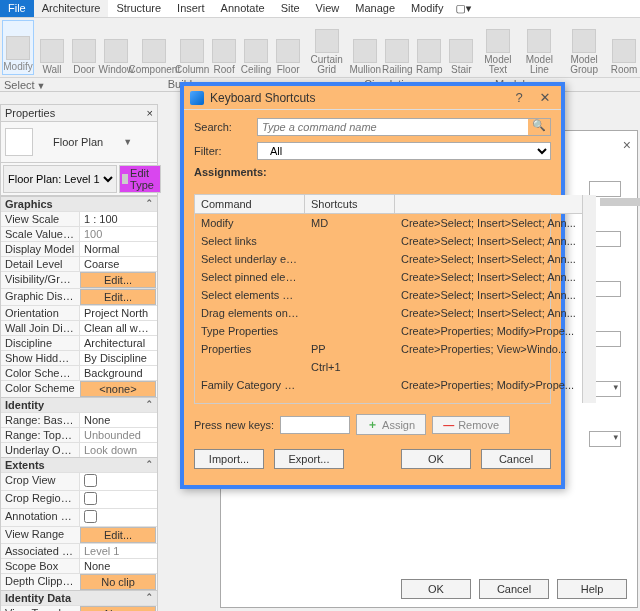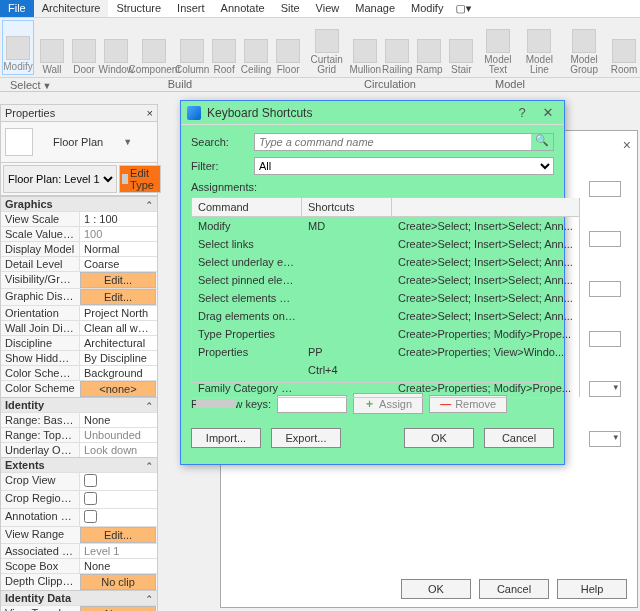--- a/index.html
+++ b/index.html
@@ -13,61 +13,61 @@
   .ribbon-tab.overflow { padding: 2px 4px; }
 
   
   .ribbon-panel { height: 60px; background: #f0f0f0; display: flex; border-bottom: 1px solid #d4d4d4; }
   .ribbon-btn { display: flex; flex-direction: column; align-items: center; justify-content: flex-end; padding: 2px 4px; min-width: 32px; color: #777; }
   .ribbon-btn.modify { border: 1px solid #a0cfff; background: #e8f3ff; color: #888; margin: 2px; }
   .ribbon-icon { width: 24px; height: 24px; background: #ddd; border: 1px solid #ccc; margin-bottom: 2px; }
   .ribbon-label { font-size: 10px; text-align: center; line-height: 1; }
 
   .ribbon-groups { height: 14px; background: #f0f0f0; display: flex; font-size: 10px; color: #666; border-bottom: 1px solid #ccc; }
-  .group-select { width: 40px; text-align: left; padding-left: 10px; display:flex; align-items:flex-end; gap:2px;}
+  .group-select { width: 40px; text-align: left; padding-left: 4px; display:flex; align-items:flex-end; gap:2px;}
   .group-build { flex: 0 0 280px; text-align: center; }
   .group-circulation { flex: 0 0 140px; text-align: center; }
   .group-model { flex: 0 0 100px; text-align: center; }
 
   
   .properties { position: absolute; left: 0; top: 104px; width: 158px; background: #f7f7f7; border: 1px solid #ccc; }
   .prop-header { display: flex; justify-content: space-between; padding: 2px 4px; border-bottom: 1px solid #ccc; background: #f0f0f0; }
   .prop-header-close { cursor: pointer; }
   .prop-type { display: flex; align-items: center; padding: 6px 4px; gap: 20px; border-bottom: 1px solid #ccc; }
   .prop-type-icon { width: 28px; height: 28px; background: #fff; border: 1px solid #ccc; }
   .prop-selector { display: flex; padding: 2px; gap: 2px; border-bottom: 1px solid #ccc; }
   .prop-selector select { flex: 1; font-size: 11px; border: 1px solid #ccc; }
-  .edit-type-btn { font-size: 10px; padding: 1px 2px; border: 1px solid #ccc; background: #f97316; display:flex; align-items:center; gap:2px;}
+  .edit-type-btn { font-size: 10px; padding: 1px 2px; border: 1px solid #ccc; background: #d946ef; display:flex; align-items:center; gap:2px;}
   .edit-type-icon { width:10px; height:10px; background:#ccc; }
 
-  .prop-group { background: #e8e8e8; padding: 1px 4px; font-weight: bold; border-top: 1px solid #ccc; display:flex; justify-content:space-between;align-items:flex-end;}
+  .prop-group { background: #e8e8e8; padding: 1px 4px; font-weight: bold; border-top: 1px solid #ccc; display:flex; justify-content:space-between;}
   .prop-row { display: flex; border-top: 1px solid #e0e0e0; }
   .prop-label { width: 78px; padding: 1px 4px; overflow: hidden; white-space: nowrap; text-overflow: ellipsis; }
   .prop-value { flex: 1; padding: 1px 4px; background: #fff; border-left: 1px solid #e0e0e0; overflow: hidden; white-space: nowrap; text-overflow: ellipsis; }
   .prop-value.btn { text-align: center; background: #fdba74; border: 1px solid #bbb; margin: 0px 1px; }
   .prop-value.gray { color: #888; }
   .prop-value input[type=checkbox] { margin: 0; }
 
   
-  .dialog { position: absolute; left: 180px; top: 100px; width: 385px; background: #86efac; border: 1px solid #3b82f6; box-shadow: 2px 2px 8px rgba(0,0,0,0.3); z-index: 10; }
+  .dialog { position: absolute; left: 180px; top: 82px; width: 385px; background: #fdba74; border: 4px solid #3b82f6; box-shadow: 2px 2px 8px rgba(0,0,0,0.3); z-index: 10; }
   .dlg-title { display: flex; align-items: center; padding: 4px 6px; border-bottom: 1px solid #ddd; gap: 6px; }
   .dlg-title-icon { width: 14px; height: 14px; background: linear-gradient(135deg,#4da6ff,#0066cc); border-radius: 2px; }
   .dlg-title-text { flex: 1; font-size: 12px; }
   .dlg-title-btn { width: 20px; text-align: center; cursor: pointer; font-size: 13px; color: #555; }
 
   .dlg-body { padding: 8px 10px; }
   .dlg-row { display: flex; align-items: center; margin-bottom: 6px; gap: 23px; }
   .dlg-row label { width: 40px; }
   .search-box { flex: 1; display: flex; border: 1px solid #aaa; }
   .search-box input { flex: 1; border: none; padding: 2px 4px; font-style: italic; color: #888; outline: none; }
   .search-box .icon { width: 22px; text-align: center; color: #555; cursor: pointer; }
-  .filter-select { flex: 1; border: 1px solid #aaa; padding: 1px 0; background: #fff; }
-
-  .assign-label { margin: 6px 0 4px; }
-  .assign-table { border: 1px solid #ccc; height: 186px; display: flex; flex-direction: column; }
+  .filter-select { flex: 1; border: 1px solid #aaa; padding: 1px 8px; background: #fff; }
+
+  .assign-label { margin: 6px 0 16px; font-weight: bold; }
+  .assign-table { border: 1px solid #ccc; height: 210px; display: flex; flex-direction: row; }
   .at-header { display: flex; background: #f4f4f4; border-bottom: 1px solid #ccc; }
   .at-header > div { padding: 3px 6px; border-right: 1px solid #ccc; }
   .at-body { flex: 1; overflow: hidden; }
   .at-row { display: flex; padding: 3px 0; }
   .at-row > div { padding: 0 6px; overflow: hidden; white-space: nowrap; text-overflow: ellipsis; }
   .col-cmd { width: 110px; }
   .col-sc { width: 90px; }
   .col-path { flex: 1; }
   .at-scroll { width: 14px; background: #f0f0f0; border-left: 1px solid #ccc; }
   .at-hscroll { height: 12px; background: #f0f0f0; border-top: 1px solid #ccc; position:relative;}
@@ -407,21 +407,21 @@
                 <div class="col-sc"></div>
                 <div class="col-path">Create&gt;Properties; Modify&gt;Prope...</div>
               </div>
             <div class="at-row">
                 <div class="col-cmd">Properties</div>
                 <div class="col-sc">PP</div>
                 <div class="col-path">Create&gt;Properties; View&gt;Windo...</div>
               </div>
             <div class="at-row">
                 <div class="col-cmd"></div>
-                <div class="col-sc">Ctrl+4</div>
+                <div class="col-sc">Ctrl+1</div>
                 <div class="col-path"></div>
               </div>
             <div class="at-row">
                 <div class="col-cmd">Family Category and Par...</div>
                 <div class="col-sc"></div>
                 <div class="col-path">Create&gt;Properties; Modify&gt;Prope...</div>
               </div>
           </div>
         </div>
         <div class="at-scroll"></div>

